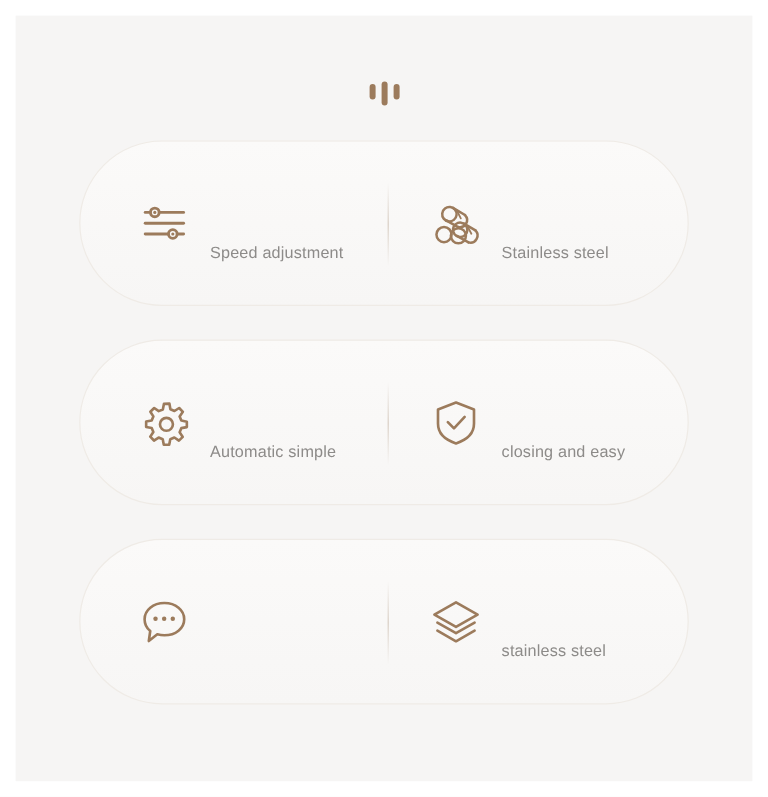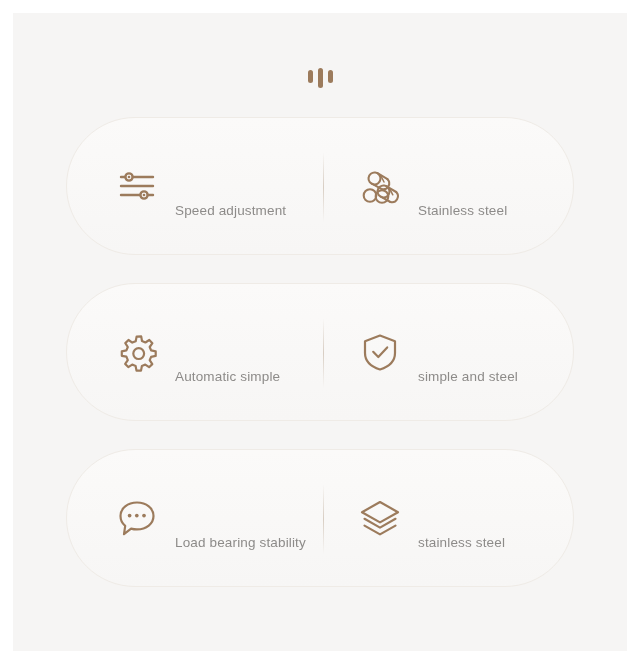--- a/index.html
+++ b/index.html
@@ -168,36 +168,35 @@
           </span>
           <span class="label">Automatic simple</span>
         </div>
         <div class="cell right">
           <span class="icon">
             <svg viewBox="0 0 44 44" fill="none" stroke="currentColor" stroke-width="2.2" stroke-linejoin="round" stroke-linecap="round">
               <path d="M22 5.5 L37 11.2 L37 23.0 C37 31.5 30.6 36.8 22 39.5 C13.4 36.8 7 31.5 7 23.0 L7 11.2 Z"></path>
               <path d="M15.2 21.8 L20.3 27.0 L29.2 17.4"></path>
             </svg>
           </span>
-          <span class="label">simple and steel</span>
+          <span class="label">closing and easy</span>
         </div>
       </div>
 
       <div class="card">
         <div class="divider"></div>
         <div class="cell left">
           <span class="icon">
             <svg viewBox="0 0 44 44" fill="none" stroke="currentColor" stroke-width="2.2" stroke-linejoin="round" stroke-linecap="round">
               <path d="M22 6.5 C31.4 6.5 38.5 12.4 38.5 20.0 C38.5 27.6 31.4 33.4 22 33.4 C19.9 33.4 17.9 33.1 16.1 32.6 L9.0 38.2 L10.2 29.8 C7.0 27.3 5.5 23.8 5.5 20.0 C5.5 12.4 12.6 6.5 22 6.5 Z"></path>
               <circle cx="14.6" cy="19.6" r="1.85" fill="currentColor" stroke="none"></circle>
               <circle cx="21.8" cy="19.6" r="1.85" fill="currentColor" stroke="none"></circle>
               <circle cx="29.0" cy="19.6" r="1.85" fill="currentColor" stroke="none"></circle>
             </svg>
           </span>
-          <span class="label">Load bearing stability</span>
         </div>
         <div class="cell right">
           <span class="icon">
             <svg viewBox="0 0 44 44" fill="none" stroke="currentColor" stroke-width="2.2" stroke-linejoin="round" stroke-linecap="round">
               <path d="M22 6.0 L40.0 16.2 L22 26.4 L4.0 16.2 Z"></path>
               <path d="M6.5 22.8 L22 31.6 L37.5 22.8"></path>
               <path d="M6.5 29.6 L22 38.4 L37.5 29.6"></path>
             </svg>
           </span>
           <span class="label">stainless steel</span>

